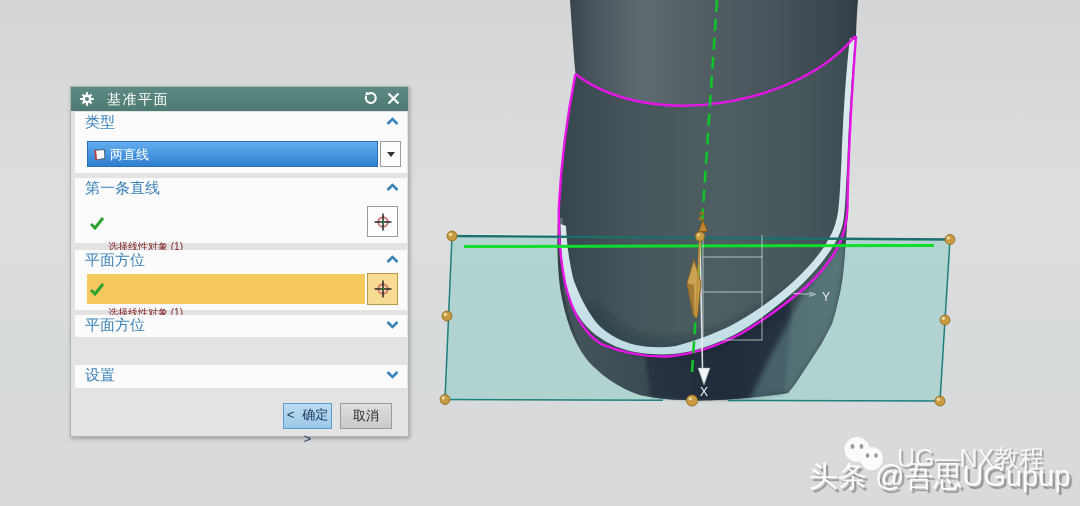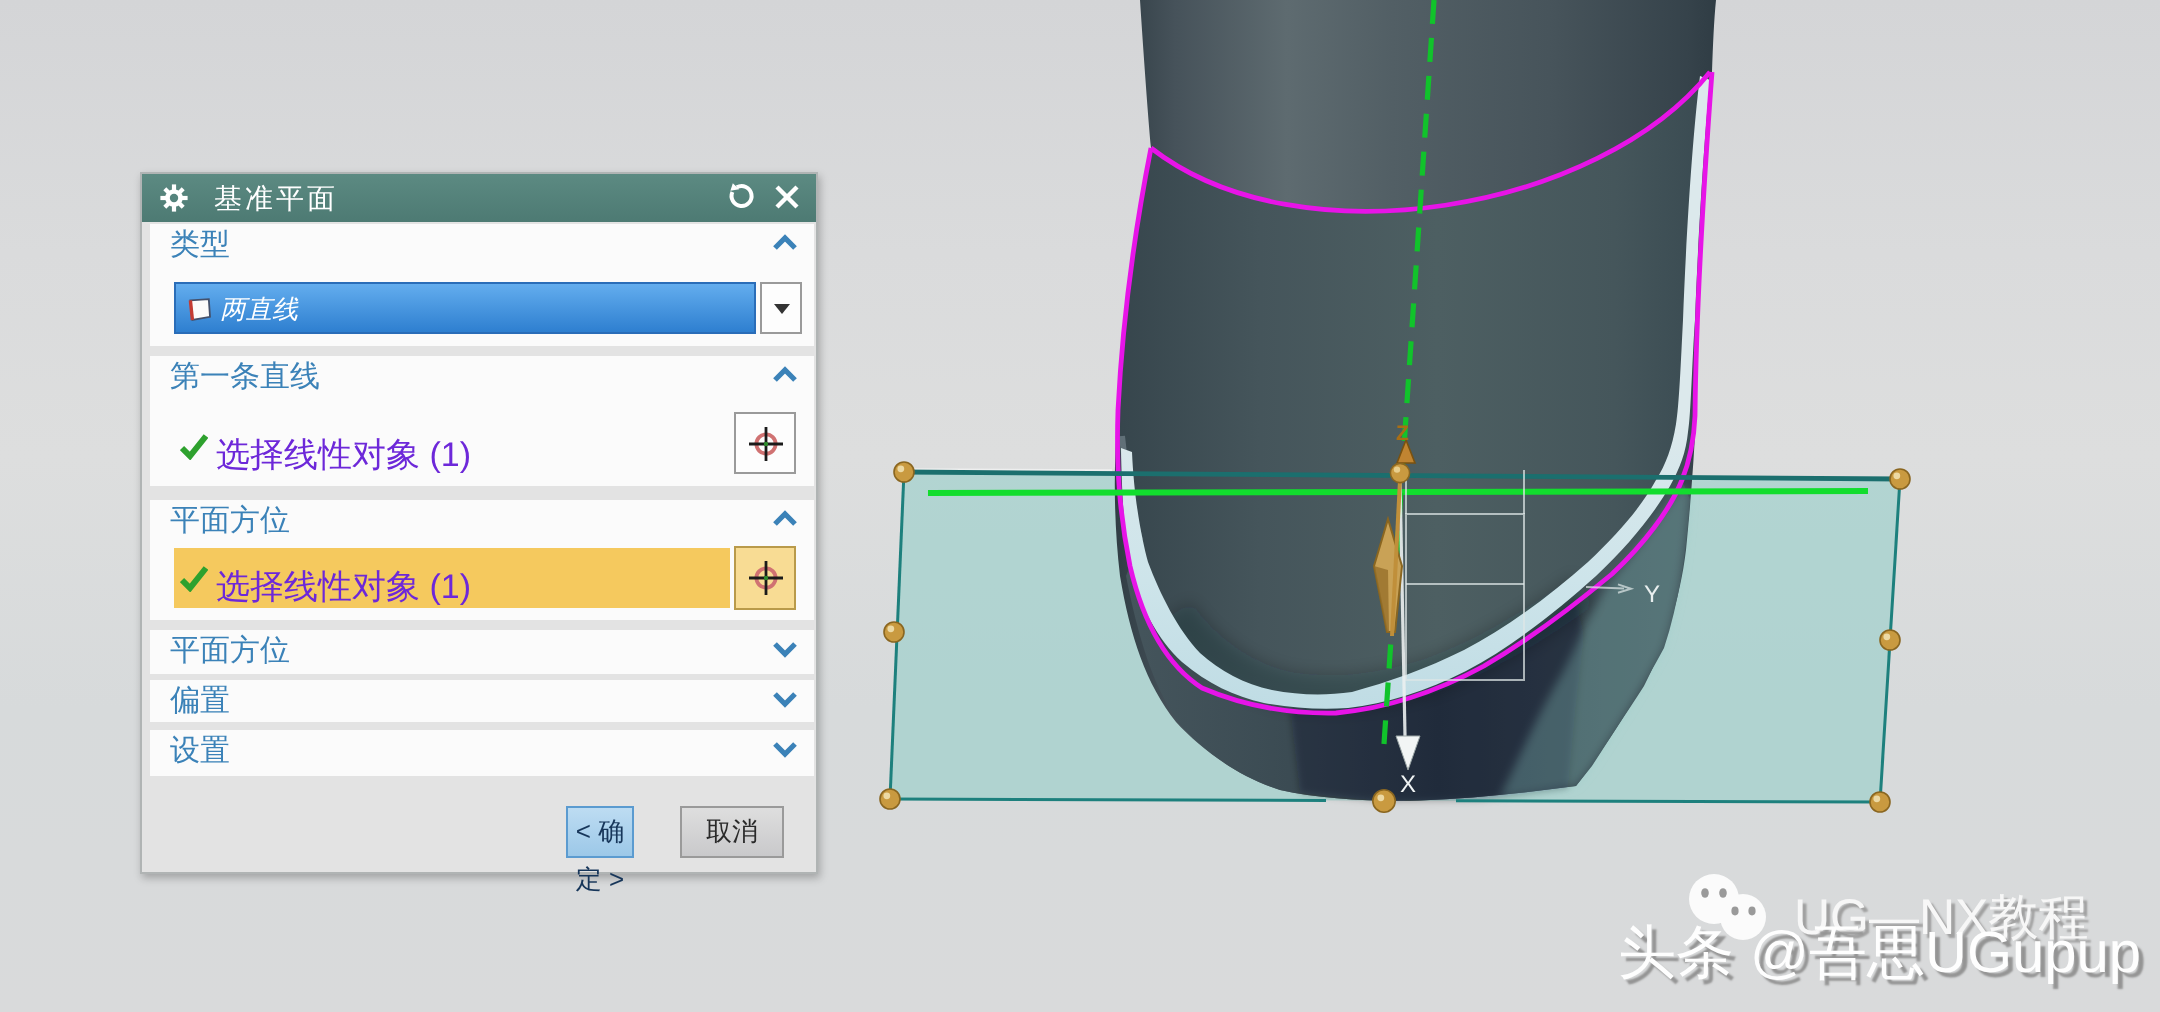--- a/index.html
+++ b/index.html
@@ -13,21 +13,21 @@
 #dlg{position:absolute;left:70px;top:86px;width:339px;height:351px;
   background:#e3e3e3;border:1px solid #b0b4b4;box-sizing:border-box;
   box-shadow:1px 2px 4px rgba(0,0,0,0.25);padding-left:48px;}
 #dlg .title{position:absolute;left:0;top:0;width:100%;height:24px;
   background:linear-gradient(to bottom,#5c8a82,#4d7a73);color:#fff;}
 #dlg .title .txt{position:absolute;left:36px;top:4px;font-size:14px;letter-spacing:1.5px;}
 .sec{position:absolute;left:4px;width:332px;background:#fbfbfb;text-align:center;}
 .hdr{color:#3b82b8;font-size:15px;}
 .hdr .lbl{position:absolute;left:10px;top:1px;}
 .chev{position:absolute;right:8px;top:5px;width:13px;height:9px;}
-.itemtxt{font-size:17px;color:#6d28d9;}
+.itemtxt{font-size:10px;color:#7f1d1d;margin-top:24px;}
 .btn{position:absolute;box-sizing:border-box;font-size:13px;text-align:center;}
 </style>
 </head>
 <body>
 <svg id="scene" width="1080" height="506" viewBox="0 0 1080 506">
   <defs>
     <linearGradient id="tubeG" x1="556" x2="868" y1="0" y2="0" gradientUnits="userSpaceOnUse">
       <stop offset="0" stop-color="#2f3c43"></stop>
       <stop offset="0.10" stop-color="#46525a"></stop>
       <stop offset="0.28" stop-color="#5e6b70"></stop>
@@ -264,21 +264,21 @@
       <svg class="chev" viewBox="0 0 13 9">
           <path d="M1.5,7 L6.5,2 L11.5,7" fill="none" stroke="#3b82b8" stroke-width="2.6"></path>
         </svg>
     </div>
     <div style="position:absolute;left:12px;top:29px;width:291px;height:26px;box-sizing:border-box;
          background:linear-gradient(to bottom,#63adee,#2e7fd0);border:1px solid #2a6db8;">
       <svg style="position:absolute;left:6px;top:7px" width="12" height="12" viewBox="0 0 12 12">
         <polygon points="1.2,1.2 10.4,0.6 11,9.4 2.2,11" fill="#fcfbfa" stroke="#44506a" stroke-width="0.9"></polygon>
         <line x1="1.2" y1="1.2" x2="2.2" y2="11" stroke="#c43b32" stroke-width="1.7"></line>
       </svg>
-      <span style="position:absolute;left:22px;top:4px;font-size:13px;color:#fff;font-style:italic;">两直线</span>
+      <span style="position:absolute;left:22px;top:4px;font-size:13px;color:#fff;">两直线</span>
     </div>
     <div style="position:absolute;left:305px;top:29px;width:21px;height:26px;box-sizing:border-box;
          background:#fdfdfd;border:1px solid #9a9a9a;">
       <svg style="position:absolute;left:6px;top:10px" width="8" height="5" viewBox="0 0 8 5">
         <polygon points="0,0 8,0 4,5" fill="#333"></polygon>
         </svg>
     </div>
   </div>
 
   <div class="sec" style="top:91px;height:65px;">
@@ -332,35 +332,27 @@
 
   <div class="sec" style="top:228px;height:22px;">
     <div class="hdr">
         <span class="lbl">平面方位</span>
       <svg class="chev" viewBox="0 0 13 9">
           <path d="M1.5,2 L6.5,7 L11.5,2" fill="none" stroke="#3b82b8" stroke-width="2.6"></path>
         </svg>
     </div>
   </div>
 
-  <div class="sec" style="top:253px;height:21px;">
-    <div class="hdr">
-        <span class="lbl">偏置</span>
+
+  <div class="sec" style="top:278px;height:23px;">
+    <div class="hdr">
+        <span class="lbl">设置</span>
       <svg class="chev" viewBox="0 0 13 9">
           <path d="M1.5,2 L6.5,7 L11.5,2" fill="none" stroke="#3b82b8" stroke-width="2.6"></path>
         </svg>
     </div>
   </div>
 
-  <div class="sec" style="top:278px;height:23px;">
-    <div class="hdr">
-        <span class="lbl">设置</span>
-      <svg class="chev" viewBox="0 0 13 9">
-          <path d="M1.5,2 L6.5,7 L11.5,2" fill="none" stroke="#3b82b8" stroke-width="2.6"></path>
-        </svg>
-    </div>
-  </div>
-
-  <div class="btn" style="left:212px;top:316px;width:34px;height:26px;line-height:24px;
-       background:linear-gradient(to bottom,#bddcf2,#9cc8e8);border:1px solid #5b9bd0;color:#17365a;">&lt; 确定 &gt;</div>
+  <div class="btn" style="left:212px;top:316px;width:49px;height:26px;line-height:24px;
+       background:linear-gradient(to bottom,#bddcf2,#9cc8e8);border:1px solid #5b9bd0;color:#17365a;font-family:Liberation Mono, monospace;">&lt; 确定 &gt;</div>
   <div class="btn" style="left:269px;top:316px;width:52px;height:26px;line-height:24px;
        background:linear-gradient(to bottom,#dedede,#c9c9cb);border:1px solid #9a9a9a;color:#2a2a2a;">取消</div>
 </div>
 
 </body></html>

